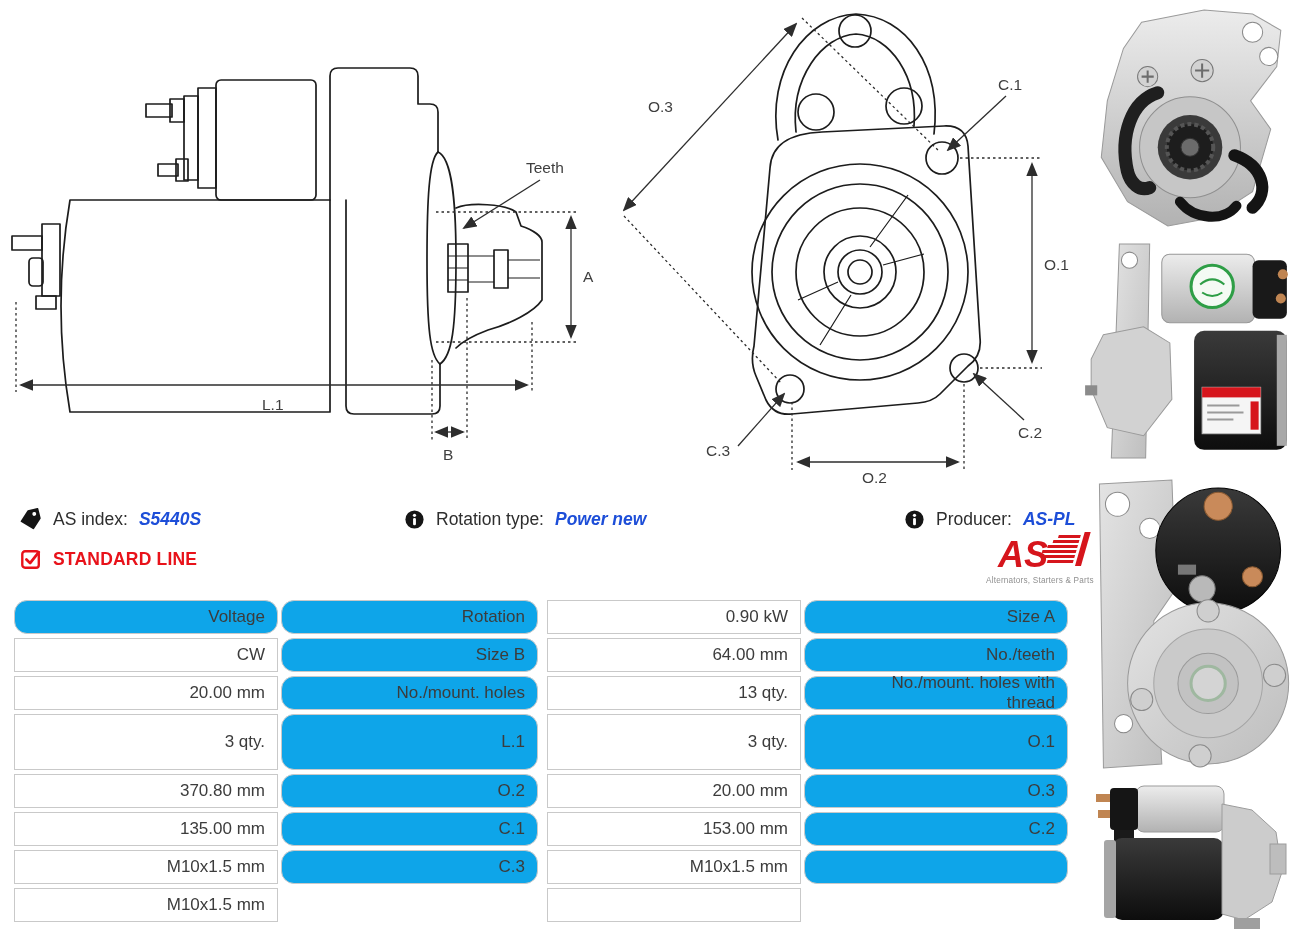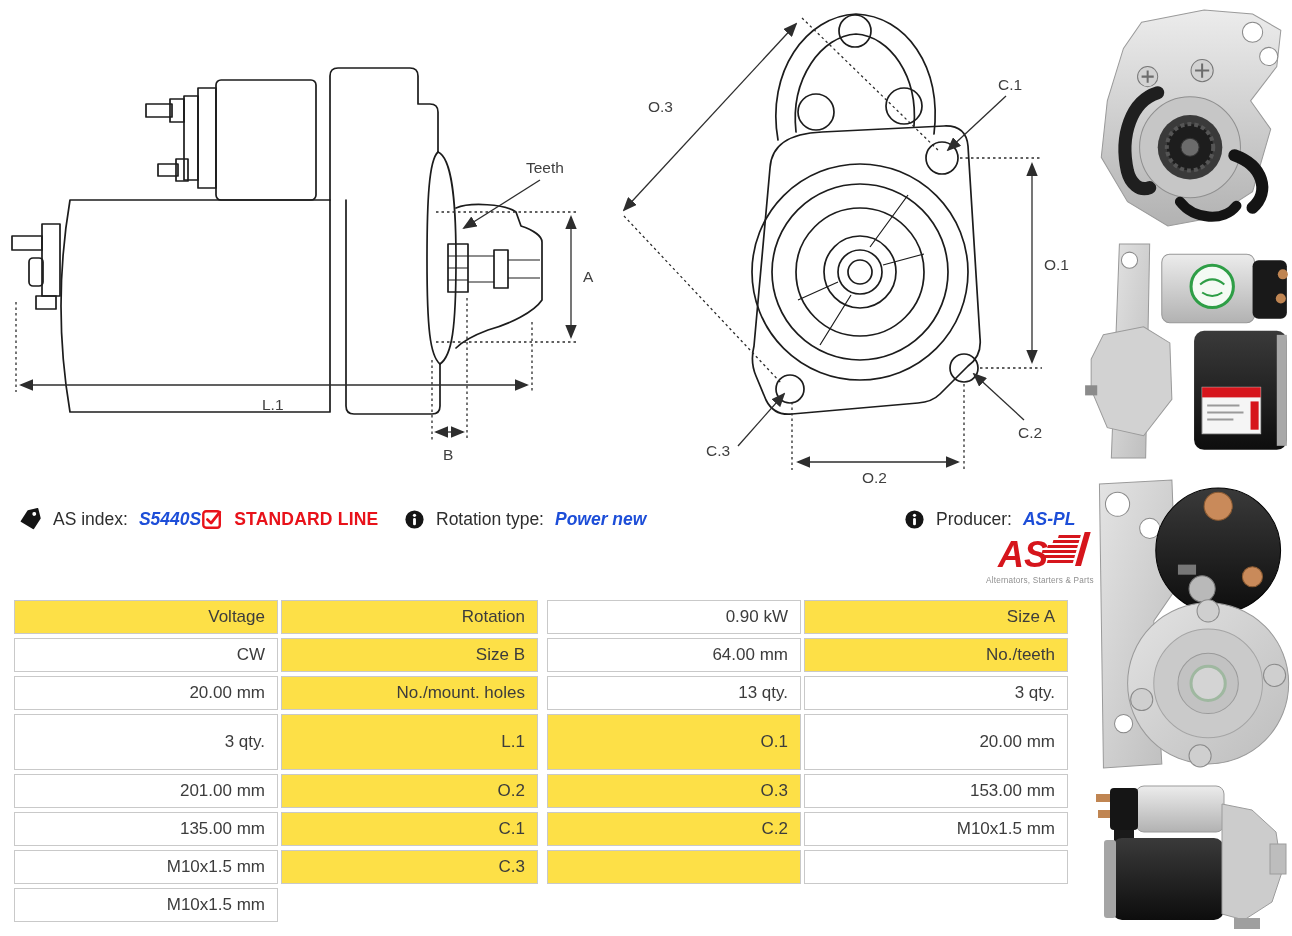--- a/index.html
+++ b/index.html
@@ -7,35 +7,35 @@
         font-family:"Liberation Sans",sans-serif;color:#2e2e2e;}
   svg{display:block;}
   .abs{position:absolute;}
   
   .ln{fill:none;stroke:#1c1c1c;stroke-width:1.7;stroke-linejoin:round;stroke-linecap:round;}
   .thin{fill:none;stroke:#1c1c1c;stroke-width:1.2;}
   .dim{fill:none;stroke:#2d2d2d;stroke-width:1.3;}
   .dot{fill:none;stroke:#2d2d2d;stroke-width:1.3;stroke-dasharray:2.5 3;}
   .dimtxt{font-family:"Liberation Sans",sans-serif;font-size:15.5px;fill:#3f3f3f;}
   
-  .info-col{position:absolute;display:flex;flex-direction:row;}
+  .info-col{position:absolute;display:flex;flex-direction:column;gap:14px;}
   .info-item{display:flex;align-items:center;gap:11px;height:26px;font-size:17.5px;white-space:nowrap;}
   .info-item .b{font-weight:bold;color:#1d4ed8;font-style:italic;}
   .info-item .red{color:#e8121a;font-weight:bold;letter-spacing:.2px;}
   .ic{flex:0 0 auto;display:inline-flex;}
   
   .spec-table{position:absolute;left:14px;top:600px;display:flex;gap:9px;}
   .half{display:grid;row-gap:4px;column-gap:3px;
         grid-template-rows:34px 34px 34px 56px 34px 34px 34px 34px;}
   .half.l{grid-template-columns:264px 257px;}
   .half.r{grid-template-columns:254px 264px;}
   .cell{box-sizing:border-box;border:1px solid #c9c9c9;display:flex;align-items:center;
         justify-content:flex-end;text-align:right;padding:2px 12px 2px 48px;
         font-size:17px;line-height:1.2;color:#3c3c3c;}
-  .cell.label{background:#fde047;}
+  .cell.label{background:#0ea5e9;border-radius:13px;}
   .cell.value{background:#ffffff;}
   
   .photo{position:absolute;left:1082px;width:210px;}
   
   .logo-wrap{position:absolute;left:984px;top:531px;width:116px;}
 </style>
 </head>
 <body>
 
 <div class="page">
@@ -301,34 +301,35 @@
   <div class="spec-table">
     <div class="half l">
       <div class="cell label">Voltage</div>
       <div class="cell label">Rotation</div>
       <div class="cell value">CW</div>
       <div class="cell label">Size B</div>
       <div class="cell value">20.00 mm</div>
       <div class="cell label">No./mount. holes</div>
       <div class="cell value">3 qty.</div>
       <div class="cell label">L.1</div>
-      <div class="cell value">201.00 mm</div>
+      <div class="cell value">370.80 mm</div>
       <div class="cell label">O.2</div>
       <div class="cell value">135.00 mm</div>
       <div class="cell label">C.1</div>
       <div class="cell value">M10x1.5 mm</div>
       <div class="cell label">C.3</div>
       <div class="cell value">M10x1.5 mm</div>
     </div>
     <div class="half r">
       <div class="cell value">0.90 kW</div>
       <div class="cell label">Size A</div>
       <div class="cell value">64.00 mm</div>
       <div class="cell label">No./teeth</div>
       <div class="cell value">13 qty.</div>
+      <div class="cell label">No./mount. holes with thread</div>
       <div class="cell value">3 qty.</div>
       <div class="cell label">O.1</div>
       <div class="cell value">20.00 mm</div>
       <div class="cell label">O.3</div>
       <div class="cell value">153.00 mm</div>
       <div class="cell label">C.2</div>
       <div class="cell value">M10x1.5 mm</div>
       <div class="cell label"></div>
       <div class="cell value"></div>
     </div>

